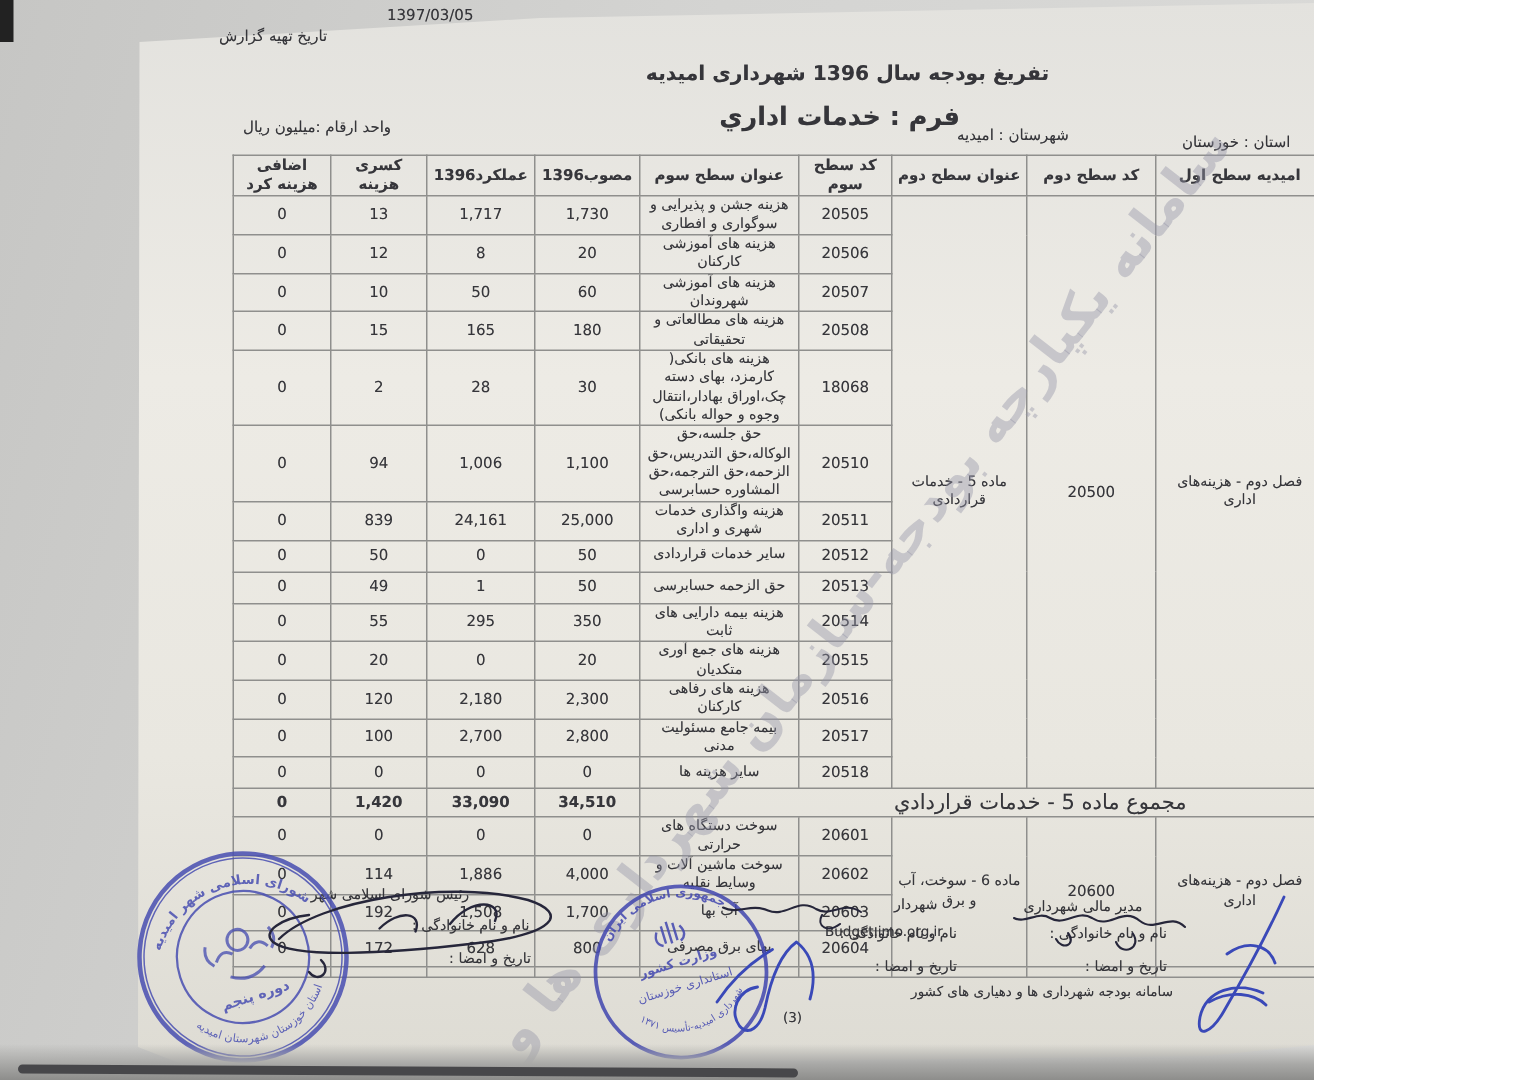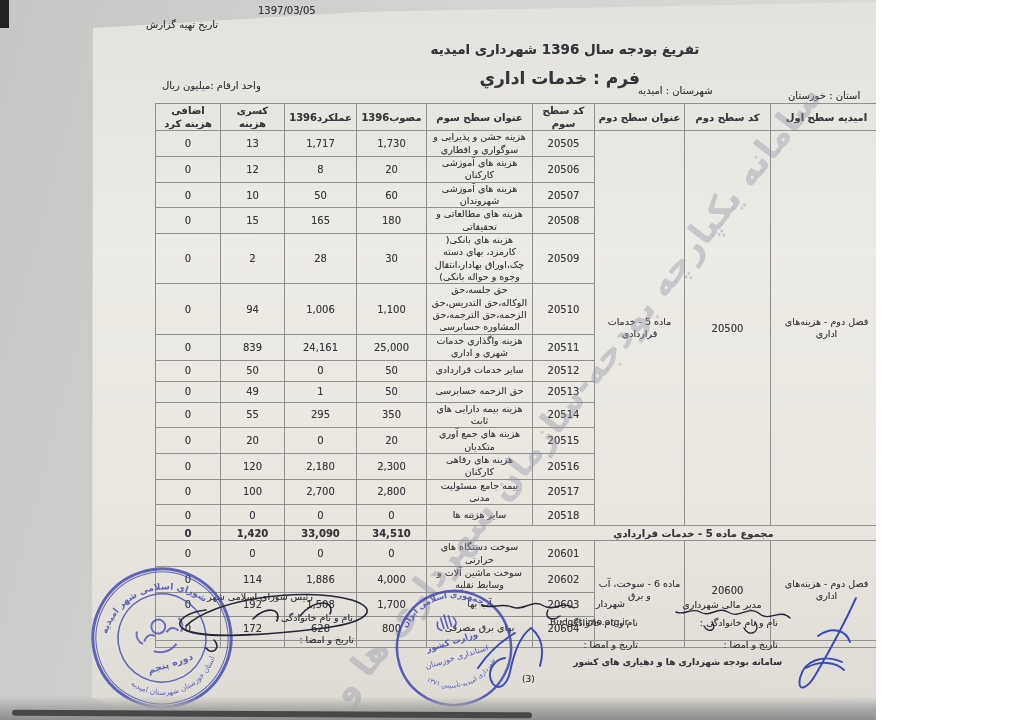--- a/index.html
+++ b/index.html
@@ -25,21 +25,21 @@
   }
   .tablewrap{position:absolute; left:155px; top:103px; z-index:3;}
   table{border-collapse:collapse; direction:rtl; table-layout:fixed; width:805px;}
   th,td{
     border:1px solid #8f8f8d; padding:0 3px; text-align:center; vertical-align:middle;
     font-size:9.5px; line-height:1.3; color:#36363b; overflow:hidden;
     text-shadow:0 0 .4px rgba(60,60,60,.4); font-family:"DejaVu Sans",sans-serif;
   }
   th{font-size:10px; font-weight:bold; height:24px;}
   td.num{font-size:10px;}
-  td.sumlab{font-size:10px;font-weight:bold;}
+  td.sumlab{font-size:14px;}
   tr.sum-row td.num{font-weight:bold;}
   .watermark{
     position:absolute; left:280px; top:330px; width:660px; z-index:4; pointer-events:none;
     direction:rtl; text-align:center; white-space:nowrap;
     font-size:35px; font-weight:bold; color:rgba(148,148,166,.42);
     transform:rotate(-52deg);
   }
   .sig-label{font-size:9.5px;}
   .ltr{direction:ltr;}
   .stamp{position:absolute; z-index:5; pointer-events:none; opacity:.86;}
@@ -124,21 +124,21 @@
           </tr>
           <tr style="height: 24px;">
             <td class="num">20508</td>
             <td>هزینه های مطالعاتی و تحقیقاتی</td>
             <td class="num">180</td>
             <td class="num">165</td>
             <td class="num">15</td>
             <td class="num">0</td>
           </tr>
           <tr style="height: 30px;">
-            <td class="num">20509</td>
+            <td class="num">18068</td>
             <td>هزینه های بانکی( کارمزد، بهای دسته چک،اوراق بهادار،انتقال وجوه و حواله بانکی)</td>
             <td class="num">30</td>
             <td class="num">28</td>
             <td class="num">2</td>
             <td class="num">0</td>
           </tr>
           <tr style="height: 30px;">
             <td class="num">20510</td>
             <td>حق جلسه،حق الوکاله،حق التدریس،حق الزحمه،حق الترجمه،حق المشاوره حسابرسی</td>
             <td class="num">1,100</td>
@@ -277,21 +277,21 @@
 
   <div class="txt sig-label" style="left:596px;top:598px;width:40px;text-align:left;">شهردار</div>
   <div class="txt sig-label" style="left:528px;top:617px;width:110px;text-align:right;">نام و نام خانوادگی :</div>
   <div class="txt sig-label" style="left:552px;top:639px;width:86px;text-align:right;">تاریخ و امضا :</div>
   <div class="txt ltr" style="left:550px;top:617px;font-size:9px;">Budget.imo.org.ir</div>
   <div class="txt ltr" style="left:522px;top:674px;font-size:9px;">(3)</div>
 
   <div class="txt sig-label" style="left:672px;top:599px;width:100px;text-align:center;">مدیر مالی شهرداری</div>
   <div class="txt sig-label" style="left:638px;top:617px;width:140px;text-align:right;">نام و نام خانوادگی :</div>
   <div class="txt sig-label" style="left:692px;top:639px;width:86px;text-align:right;">تاریخ و امضا :</div>
-  <div class="txt" style="left:612px;top:657px;width:170px;text-align:center;font-size:9px;font-weight:bold;">سامانه بودجه شهرداری ها و دهیاری های کشور</div>
+  <div class="txt" style="left:612px;top:657px;width:170px;text-align:center;font-size:9px;font-weight:normal;">سامانه بودجه شهرداری ها و دهیاری های کشور</div>
 
   <svg class="stamp" style="left:70px;top:556px;" width="185" height="164" viewBox="0 0 185 164">
     <defs>
       <path id="cs-top" d="M 30 96 A 62 62 0 1 1 154 96" fill="none"></path>
       <path id="cs-bot" d="M 37 84 A 55 55 0 0 0 147 84" fill="none"></path>
     </defs>
     <g transform="rotate(-18 92 82)" stroke="#4a50b2" fill="none">
       <circle cx="92" cy="82" r="69" stroke-width="3"></circle>
       <circle cx="92" cy="82" r="66" stroke-width="1"></circle>
       <circle cx="92" cy="82" r="44" stroke-width="1.5"></circle>

